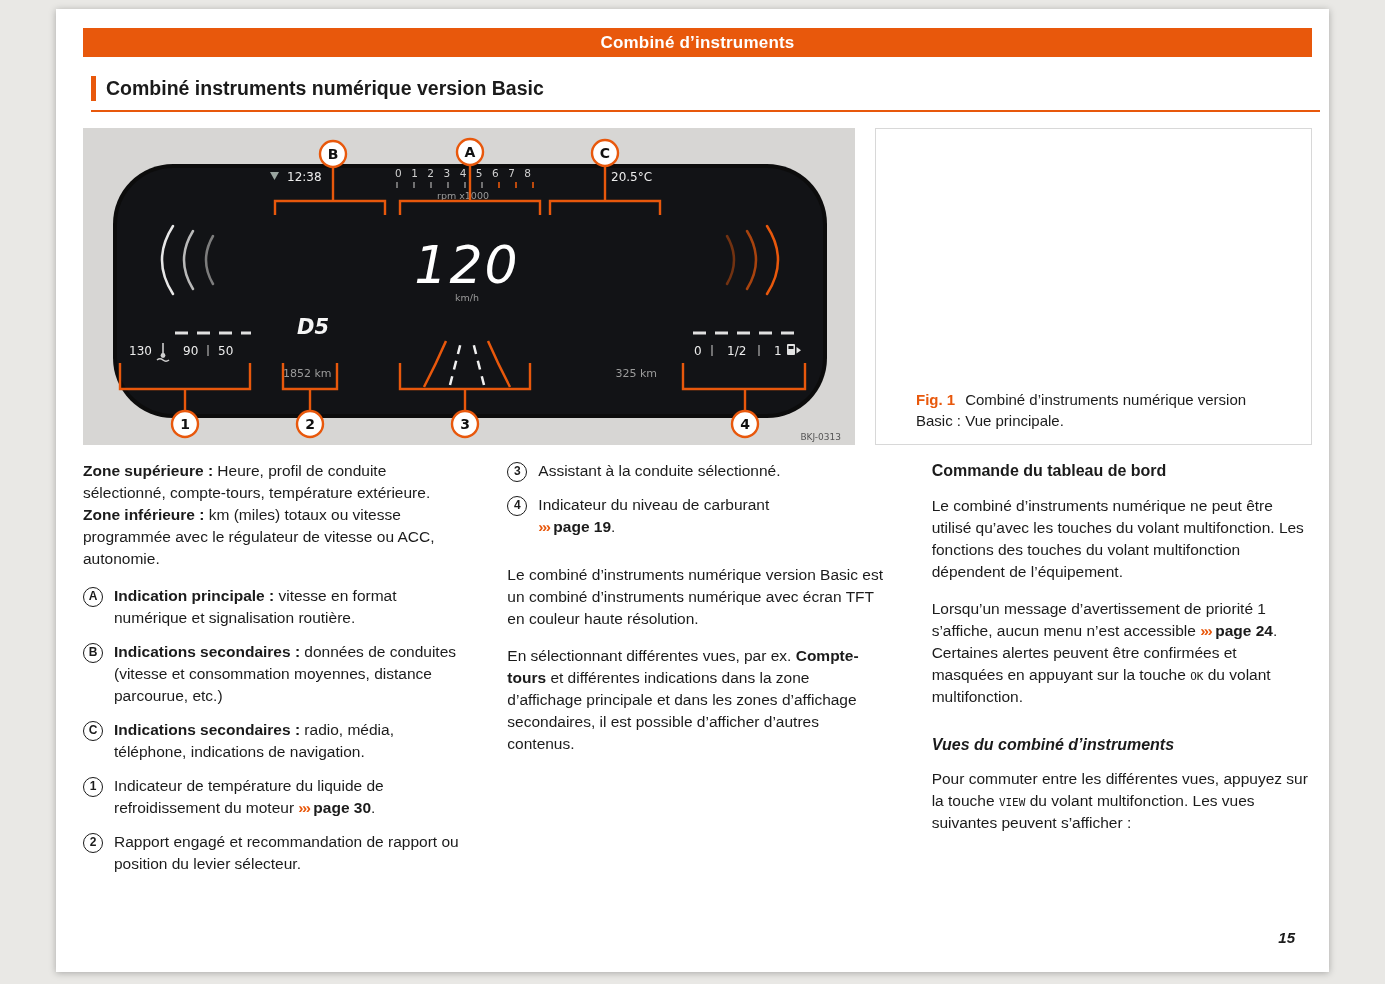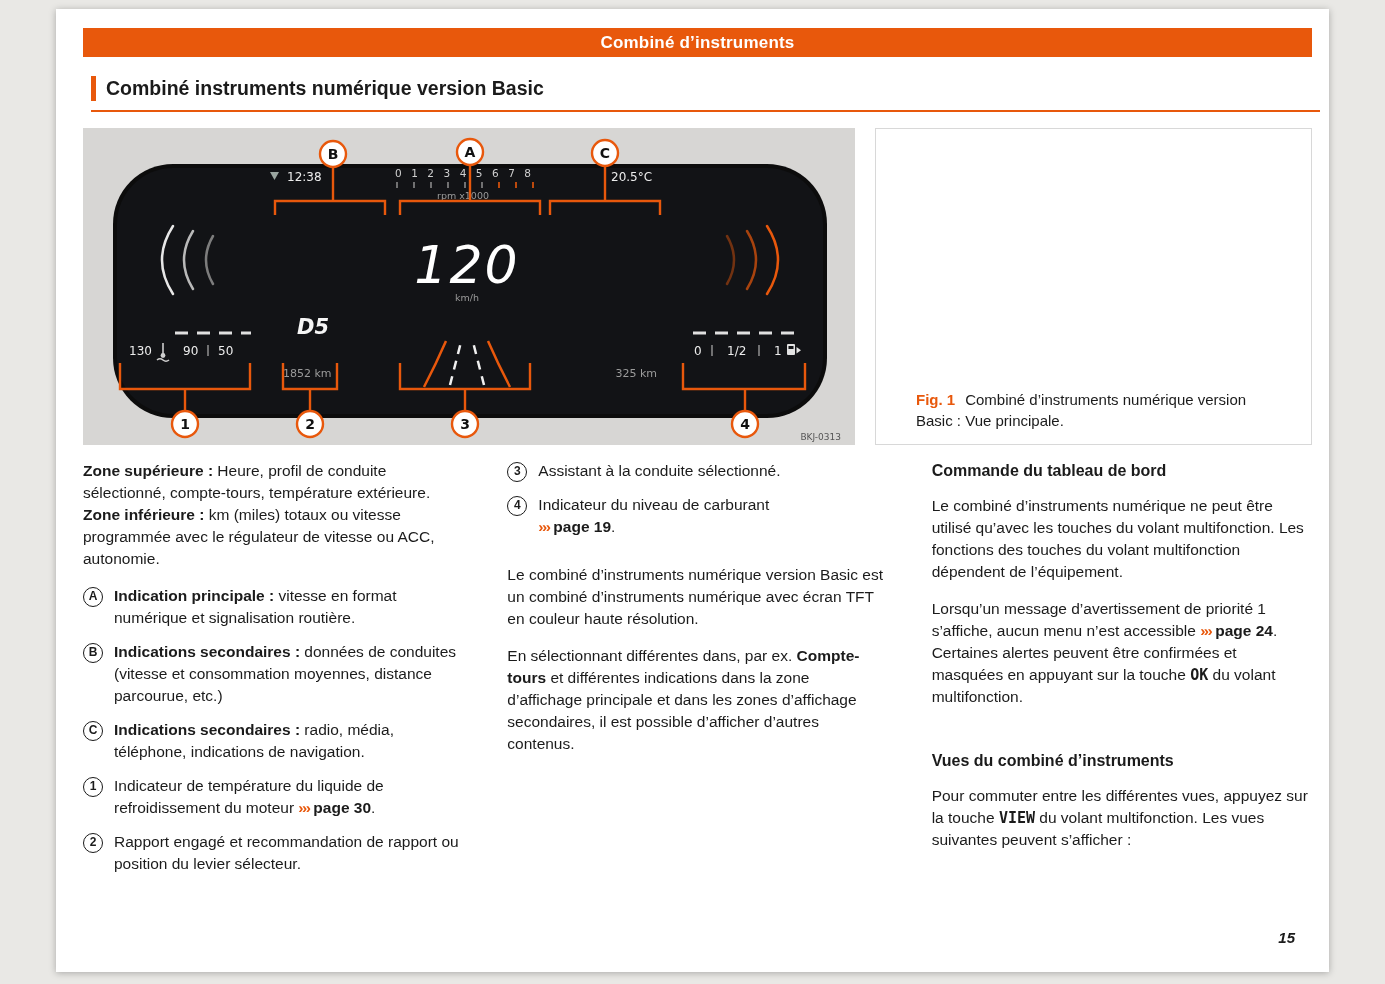--- a/index.html
+++ b/index.html
@@ -21,23 +21,23 @@
   .fig-label { color:#e8580c; font-weight:bold; margin-right:10px; }
 
   .columns { position:absolute; left:0; top:451px; width:1229px; display:flex; gap:44px; font-size:15.5px; line-height:1.42; }
   .col { flex:1; min-width:0; }
   .para { margin-bottom:15px; }
   .item { display:flex; gap:11px; margin-bottom:12px; }
   .marker { width:20px; height:20px; border:1.5px solid #1a1a1a; border-radius:50%; display:inline-flex; align-items:center; justify-content:center; font-size:12px; font-weight:bold; flex-shrink:0; margin-top:2px; }
   .item-text { flex:1; }
   .chev { color:#e8580c; font-weight:bold; letter-spacing:-1.5px; margin-right:4px; }
   .ref strong { font-weight:bold; }
-  .key { font-family:"DejaVu Sans Mono", monospace; font-weight:bold; font-size:15px; }
+  .key { font-family:"DejaVu Sans Mono", monospace; font-weight:normal; font-size:11px; }
   .col-heading { font-size:16px; font-weight:bold; margin-bottom:12px; }
-  .col-heading.second { margin-top:42px; }
+  .col-heading.second { margin-top:26px;font-style:italic; }
   .gap-top { margin-top:26px; }
 
   .page-number { position:absolute; right:17px; bottom:26px; font-weight:bold; font-size:15px;font-style:italic; }
 
   
   .cluster-svg text { font-family:"DejaVu Sans", sans-serif; }
   .t-sm { font-size:12px; fill:#ececec; }
   .t-scale { font-size:10.5px; fill:#d0d0d0; }
   .t-xs { font-size:9.5px; fill:#9a9a9a; }
   .t-speed { font-size:52px; fill:#ffffff; font-style:italic; letter-spacing:2px; }
@@ -222,21 +222,21 @@
           <span class="marker">3</span>
           <p class="item-text"><span>Assistant à la conduite sélectionné.</span></p>
         </div>
         <div class="item">
           <span class="marker">4</span>
           <p class="item-text"><span>Indicateur du niveau de carburant</span><br><span class="ref"><span class="chev">›››</span><strong>page 19</strong></span><span>.</span></p>
         </div>
 
         <p class="para gap-top">Le combiné d’instruments numérique version Basic est un combiné d’instruments numérique avec écran TFT en couleur haute résolution.</p>
 
-        <p class="para"><span>En sélectionnant différentes dans, par ex. </span><strong>Compte-tours</strong><span> et différentes indications dans la zone d’affichage principale et dans les zones d’affichage secondaires, il est possible d’afficher d’autres contenus.</span></p>
+        <p class="para"><span>En sélectionnant différentes vues, par ex. </span><strong>Compte-tours</strong><span> et différentes indications dans la zone d’affichage principale et dans les zones d’affichage secondaires, il est possible d’afficher d’autres contenus.</span></p>
       </div>
 
       <div class="col">
         <h2 class="col-heading">Commande du tableau de bord</h2>
         <p class="para">Le combiné d’instruments numérique ne peut être utilisé qu’avec les touches du volant multifonction. Les fonctions des touches du volant multifonction dépendent de l’équipement.</p>
         <p class="para"><span>Lorsqu’un message d’avertissement de priorité 1 s’affiche, aucun menu n’est accessible </span><span class="ref"><span class="chev">›››</span><strong>page 24</strong></span><span>. Certaines alertes peuvent être confirmées et masquées en appuyant sur la touche </span><span class="key">OK</span><span> du volant multifonction.</span></p>
 
         <h2 class="col-heading second">Vues du combiné d’instruments</h2>
         <p class="para"><span>Pour commuter entre les différentes vues, appuyez sur la touche </span><span class="key">VIEW</span><span> du volant multifonction. Les vues suivantes peuvent s’afficher :</span></p>
       </div>

